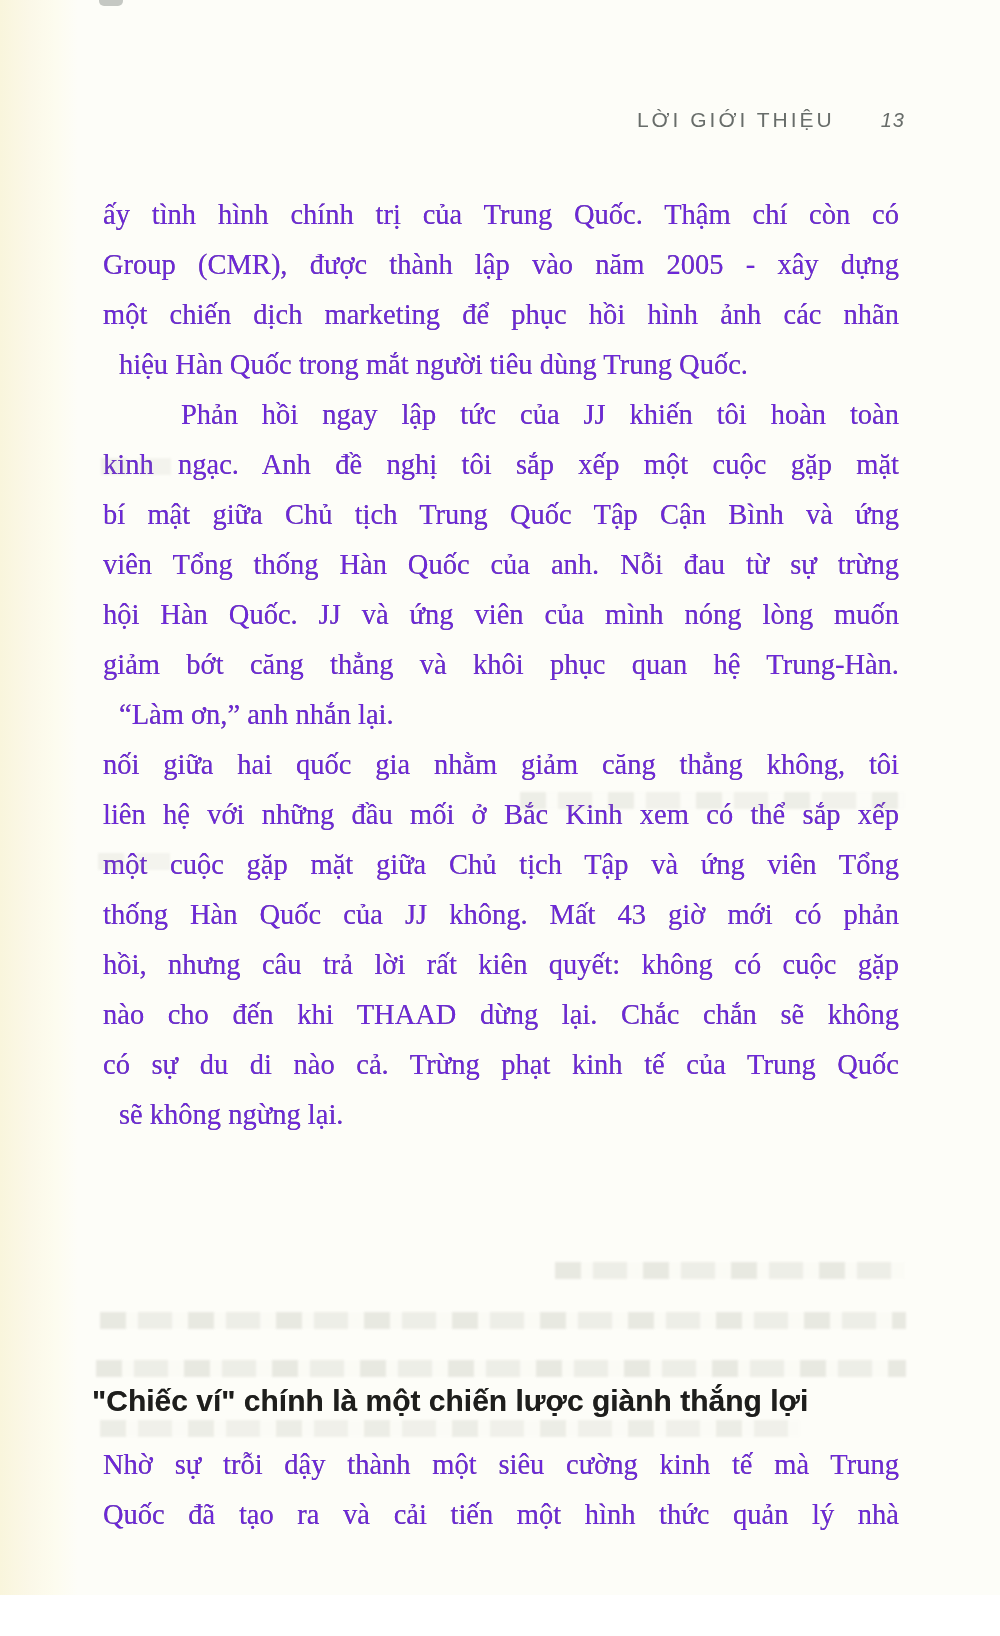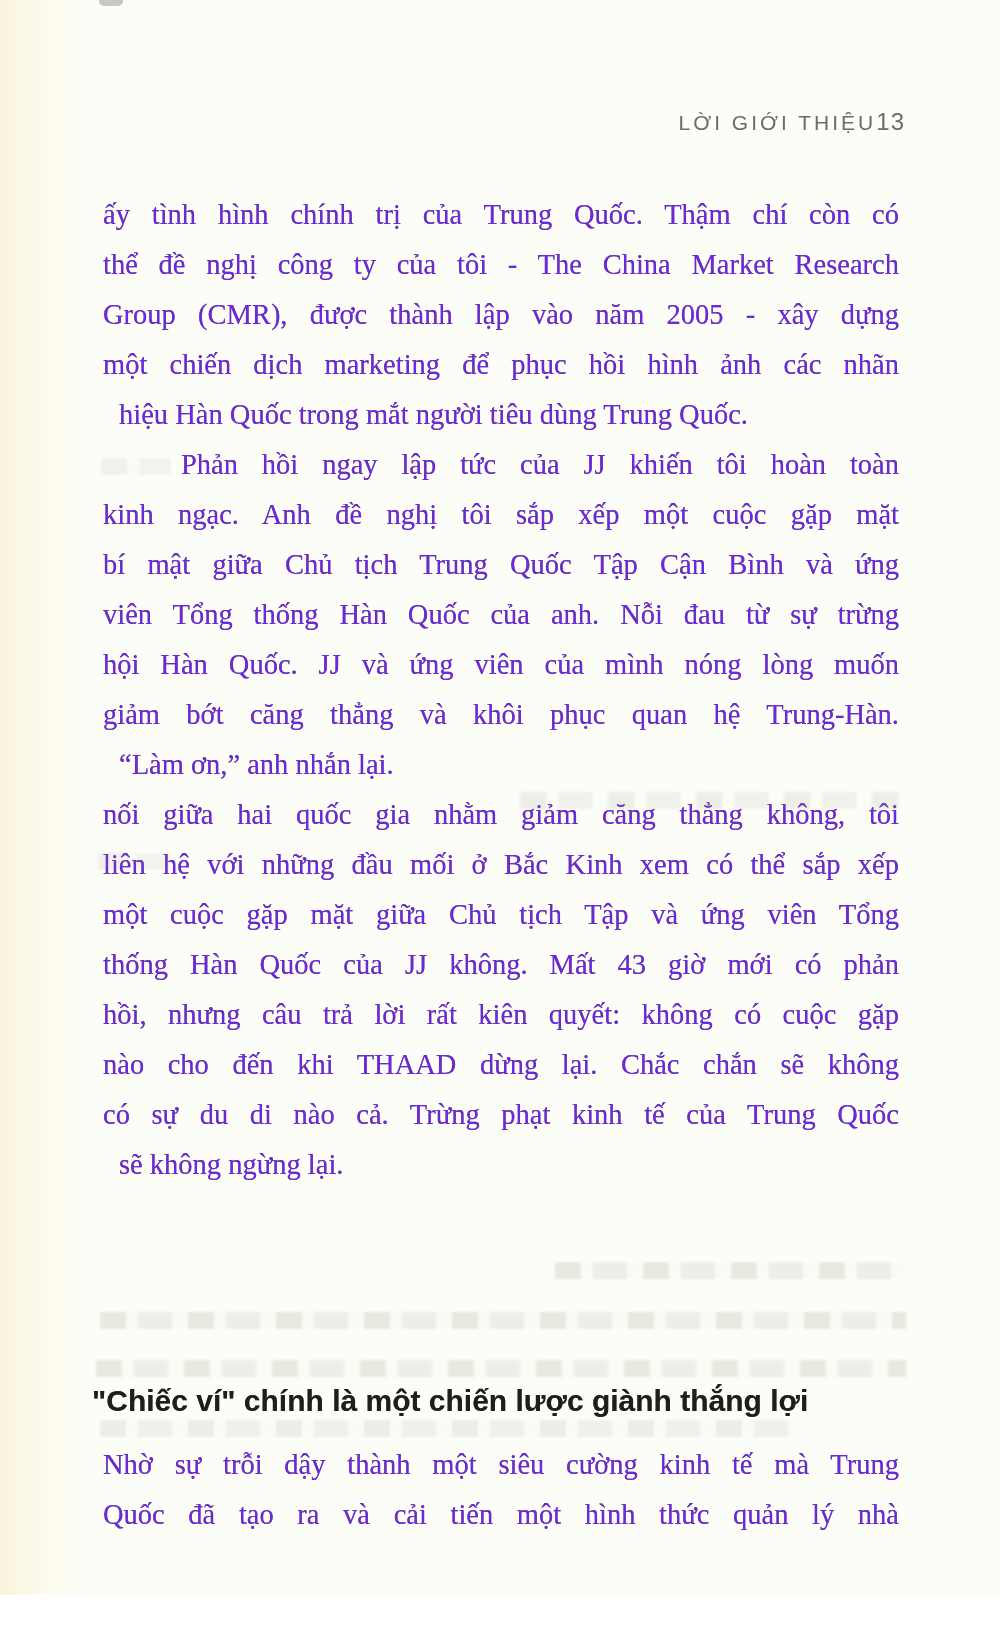--- a/index.html
+++ b/index.html
@@ -23,21 +23,21 @@
   .running-header{
     position:absolute;top:108px;left:103px;width:802px;
     display:flex;justify-content:flex-end;align-items:baseline;
     font-family:"Liberation Sans", sans-serif;
     color:#686d6a;
   }
   .running-title{
     font-size:21px;letter-spacing:3px;
   }
   .page-number{
-    font-size:24px;letter-spacing:1px;
+    font-size:20px;letter-spacing:1px;margin-left:46px;font-style:italic;
   }
   .text-block{
     position:absolute;left:103px;width:796px;
     color:#6d28d9;
     text-shadow:0 0 .6px rgba(44,43,40,.65);
   }
   #body-lines{top:190px;}
   #after-lines{top:1440px;}
   .line{
     height:50px;line-height:50px;
@@ -75,21 +75,20 @@
   <div class="edge-tint"></div>
   <div class="corner-speck"></div>
 
   <header class="running-header">
     <span class="running-title">LỜI GIỚI THIỆU</span>
     <span class="page-number">13</span>
   </header>
 
   <main class="text-block" id="body-lines">
       <div class="line">ấy tình hình chính trị của Trung Quốc. Thậm chí còn có</div>
-      <div class="line">thể đề nghị công ty của tôi - The China Market Research</div>
       <div class="line">Group (CMR), được thành lập vào năm 2005 - xây dựng</div>
       <div class="line">một chiến dịch marketing để phục hồi hình ảnh các nhãn</div>
       <div class="line last">hiệu Hàn Quốc trong mắt người tiêu dùng Trung Quốc.</div>
       <div class="line indent">Phản hồi ngay lập tức của JJ khiến tôi hoàn toàn</div>
       <div class="line">kinh ngạc. Anh đề nghị tôi sắp xếp một cuộc gặp mặt</div>
       <div class="line">bí mật giữa Chủ tịch Trung Quốc Tập Cận Bình và ứng</div>
       <div class="line">viên Tổng thống Hàn Quốc của anh. Nỗi đau từ sự trừng</div>
       <div class="line">hội Hàn Quốc. JJ và ứng viên của mình nóng lòng muốn</div>
       <div class="line">giảm bớt căng thẳng và khôi phục quan hệ Trung-Hàn.</div>
       <div class="line last">“Làm ơn,” anh nhắn lại.</div>

